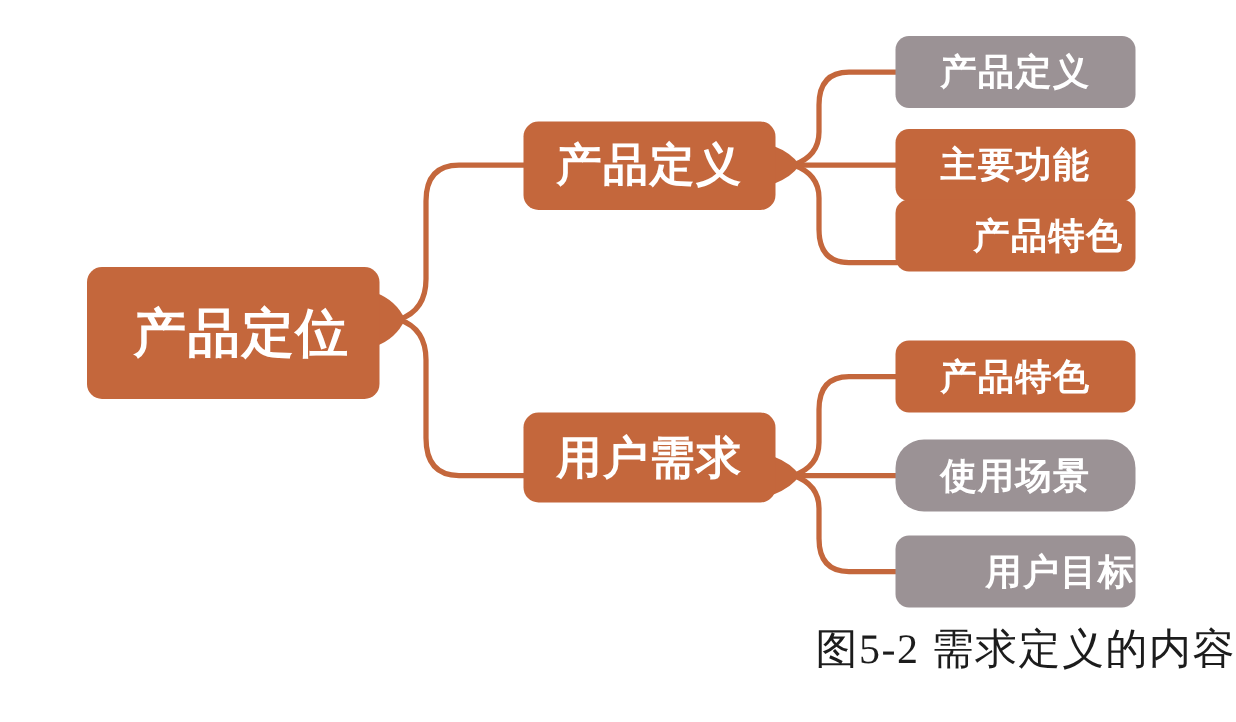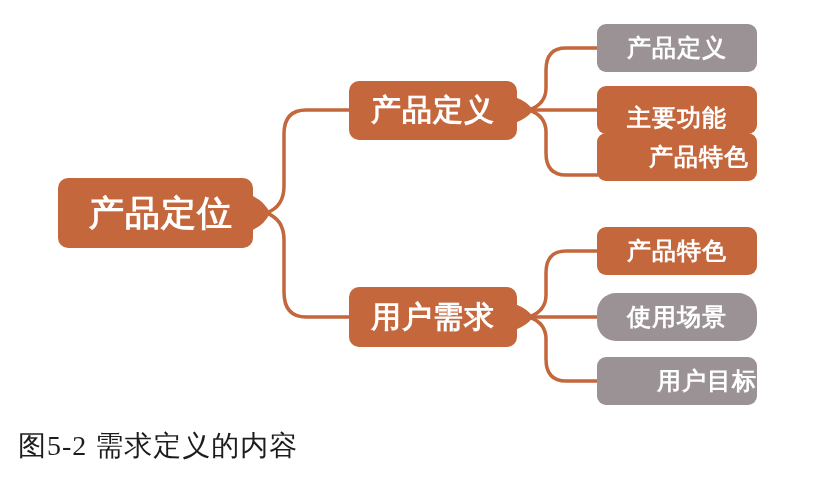--- a/index.html
+++ b/index.html
@@ -40,43 +40,42 @@
     justify-content: center;
     color: #ffffff;
     font-weight: bold;
     border-radius: 10px;
     letter-spacing: 1px;
     white-space: nowrap;
   }
   .node.orange { background: var(--orange); }
   .node.gray   { background: var(--gray); }
 
-  .node-root   { left: 58px;  top: 178px; width: 195px; height: 70px; font-size: 35px; padding-left: 11px; }
+  .node-root   { left: 58px;  top: 178px; width: 195px; height: 88px; font-size: 35px; padding-left: 11px; }
   .node-branch { left: 349px; width: 168px; height: 59px; font-size: 30px; }
   .node-branch.b1 { top: 81px; text-align: right; }
-  .node-branch.b2 { top: 287px; height: 60px; }
+  .node-branch.b2 { top: 275px; height: 60px; }
   .node-child  { left: 597px; width: 160px; height: 48px; font-size: 24px; border-radius: 9px; }
   .node-child.c1 { top: 24px; }
-  .node-child.c2 { top: 86px; align-items: flex-end; }
+  .node-child.c2 { top: 86px; }
   .node-child.c3 { top: 133px; padding-left: 44px; }
   .node-child.c4 { top: 227px; }
   .node-child.c5 { top: 293px; border-radius: 19px; }
   .node-child.c6 { top: 357px; justify-content: flex-end; }
 
   .caption {
     position: absolute;
     left: 0; right: 0;
-    top: 430px;
-    text-align: left;
+    top: 418px;
+    text-align: right;
     font-size: 28px;
     line-height: 32px;
     color: var(--caption);
     font-family: "Liberation Serif", serif;
     letter-spacing: 1px;
-    padding-left: 18px;
   }
 </style>
 </head>
 <body>
 
 <div class="figure">
 
   <svg class="connectors" viewBox="0 0 824 481" xmlns="http://www.w3.org/2000/svg">
 
     <path class="link" d="M 266 213 Q 284 207 284 186 L 284 134 Q 284 110 306 110 L 350 110"></path>

